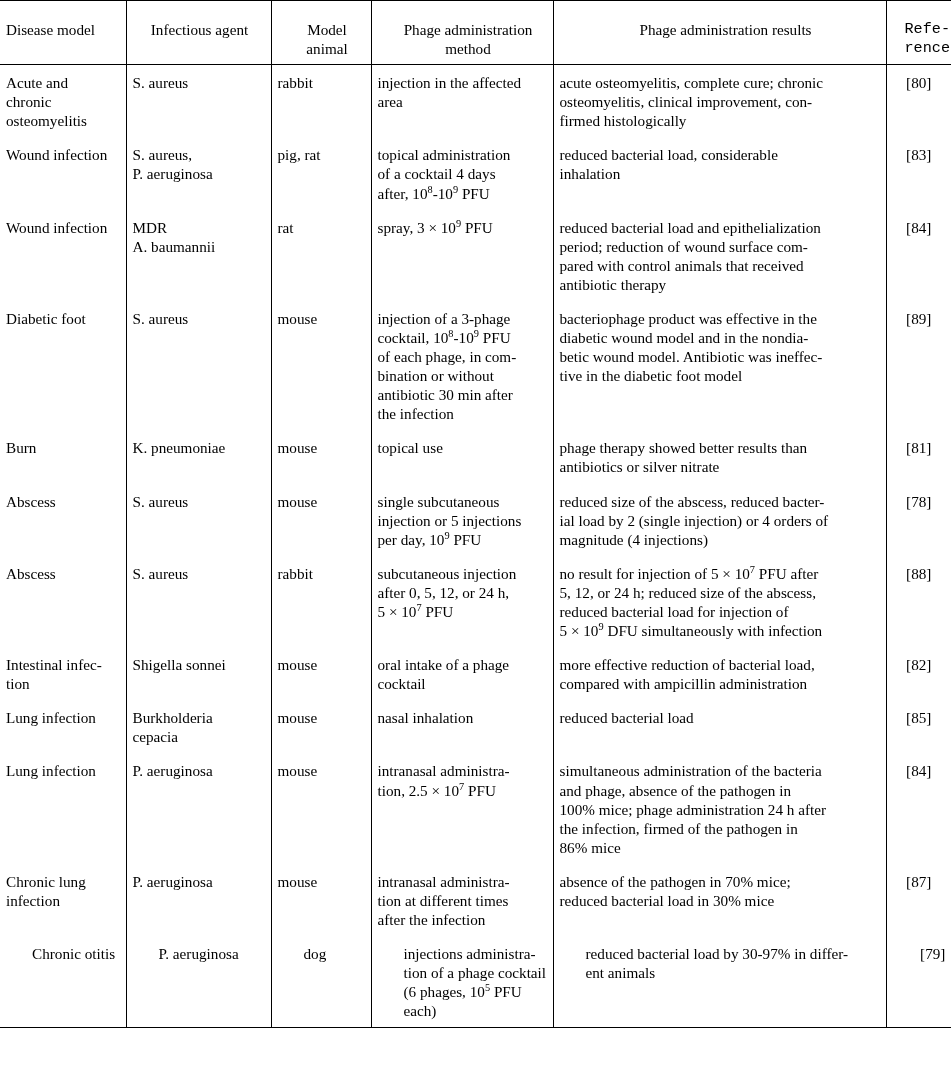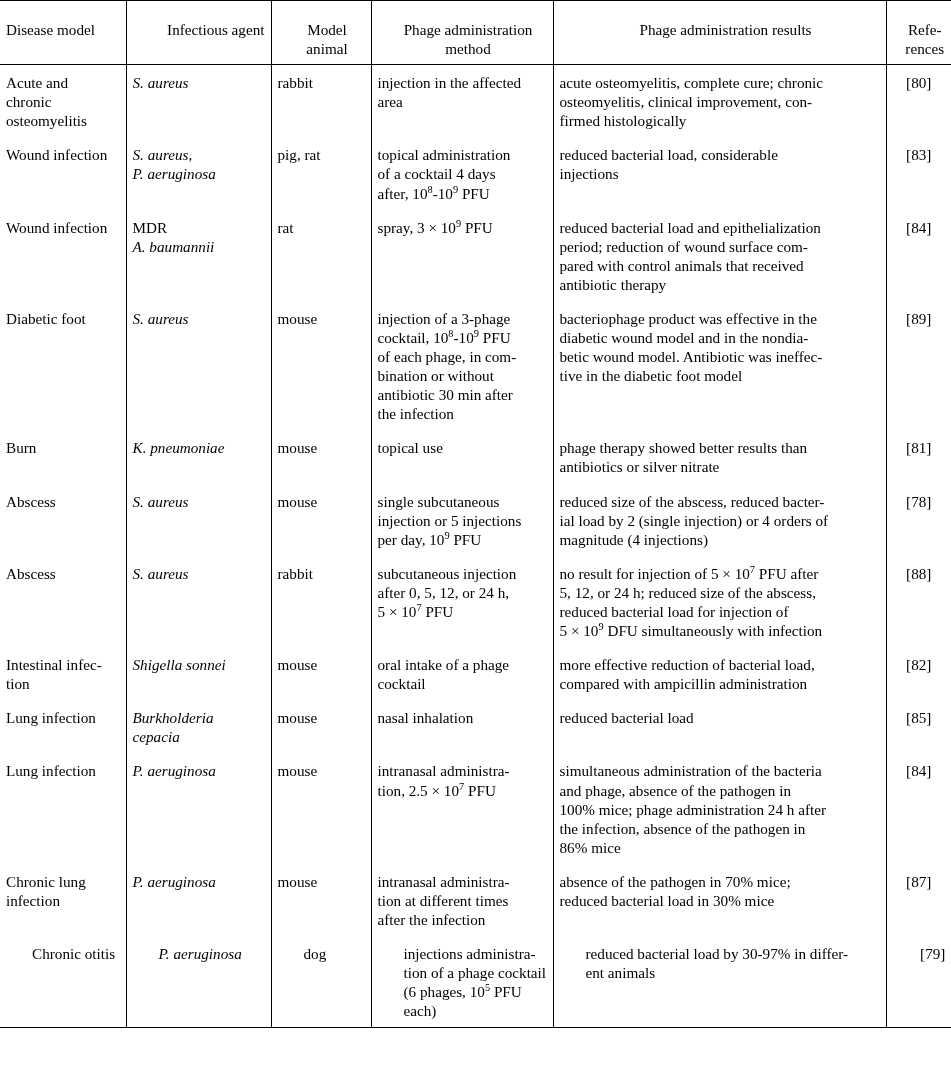--- a/index.html
+++ b/index.html
@@ -41,50 +41,50 @@
 
   thead th {
     font-weight: normal;
     text-align: center;
     vertical-align: top;
     padding: 7px 6px 6px 18px;
     border-right: 1.2px solid #000;
     height: 56px;
     box-sizing: border-box;
   }
-  thead th.last { border-right: none; }
+  thead th.last { border-right: none; font-family: Liberation Mono, monospace; }
   thead tr { border-bottom: 1.4px solid #000; }
 
   tbody td {
     vertical-align: top;
     padding: 8px 6px 7px 6px;
     border-right: 1.2px solid #000;
     box-sizing: border-box;
   }
   tbody td.last { border-right: none; }
 
   tbody tr.last-row td { border-bottom: 1.4px solid #000; padding-left: 32px; }
 
   td.col-disease,
   td.col-agent,
   td.col-animal,
   td.col-method,
   td.col-results { text-align: left; }
   td.col-refs { text-align: center; padding-left: 4px; padding-right: 4px; margin-left: 44px; }
 
   th.hdr-disease { text-align: left; padding-left: 6px; }
-  th.hdr-agent   { text-align: right; padding-left: 8px; }
+  th.hdr-agent   { text-align: center; padding-left: 8px; }
 
   
   thead th .hdr-inner {
     display: block;
     padding-top: 12px;
   }
 
-  .agent-italic { font-style: italic; }
+  .agent-italic { }
   .plain { font-style: normal; }
 
   sup {
     font-size: 0.68em;
     vertical-align: super;
     line-height: 0;
   }
 
   
   .line { display: block; white-space: pre-wrap; }
@@ -170,21 +170,21 @@
           <td class="col-animal">
             <span class="line">pig, rat</span>
           </td>
           <td class="col-method">
             <span class="line">topical administration</span>
             <span class="line">of a cocktail 4 days</span>
             <span class="line">after, 10<sup>8</sup>-10<sup>9</sup> PFU</span>
           </td>
           <td class="col-results">
             <span class="line">reduced bacterial load, considerable</span>
-            <span class="line">injections</span>
+            <span class="line">inhalation</span>
           </td>
           <td class="col-refs last">
             <span class="line">[83]</span>
           </td>
         </tr>
         <tr>
           <td class="col-disease">
             <span class="line">Wound infection</span>
           </td>
           <td class="col-agent">
@@ -360,21 +360,21 @@
             <span class="line">mouse</span>
           </td>
           <td class="col-method">
             <span class="line">intranasal administra-</span>
             <span class="line">tion, 2.5 × 10<sup>7</sup> PFU</span>
           </td>
           <td class="col-results">
             <span class="line">simultaneous administration of the bacteria</span>
             <span class="line">and phage, absence of the pathogen in</span>
             <span class="line">100% mice; phage administration 24 h after</span>
-            <span class="line">the infection, absence of the pathogen in</span>
+            <span class="line">the infection, firmed of the pathogen in</span>
             <span class="line">86% mice</span>
           </td>
           <td class="col-refs last">
             <span class="line">[84]</span>
           </td>
         </tr>
         <tr>
           <td class="col-disease">
             <span class="line">Chronic lung</span>
             <span class="line">infection</span>

